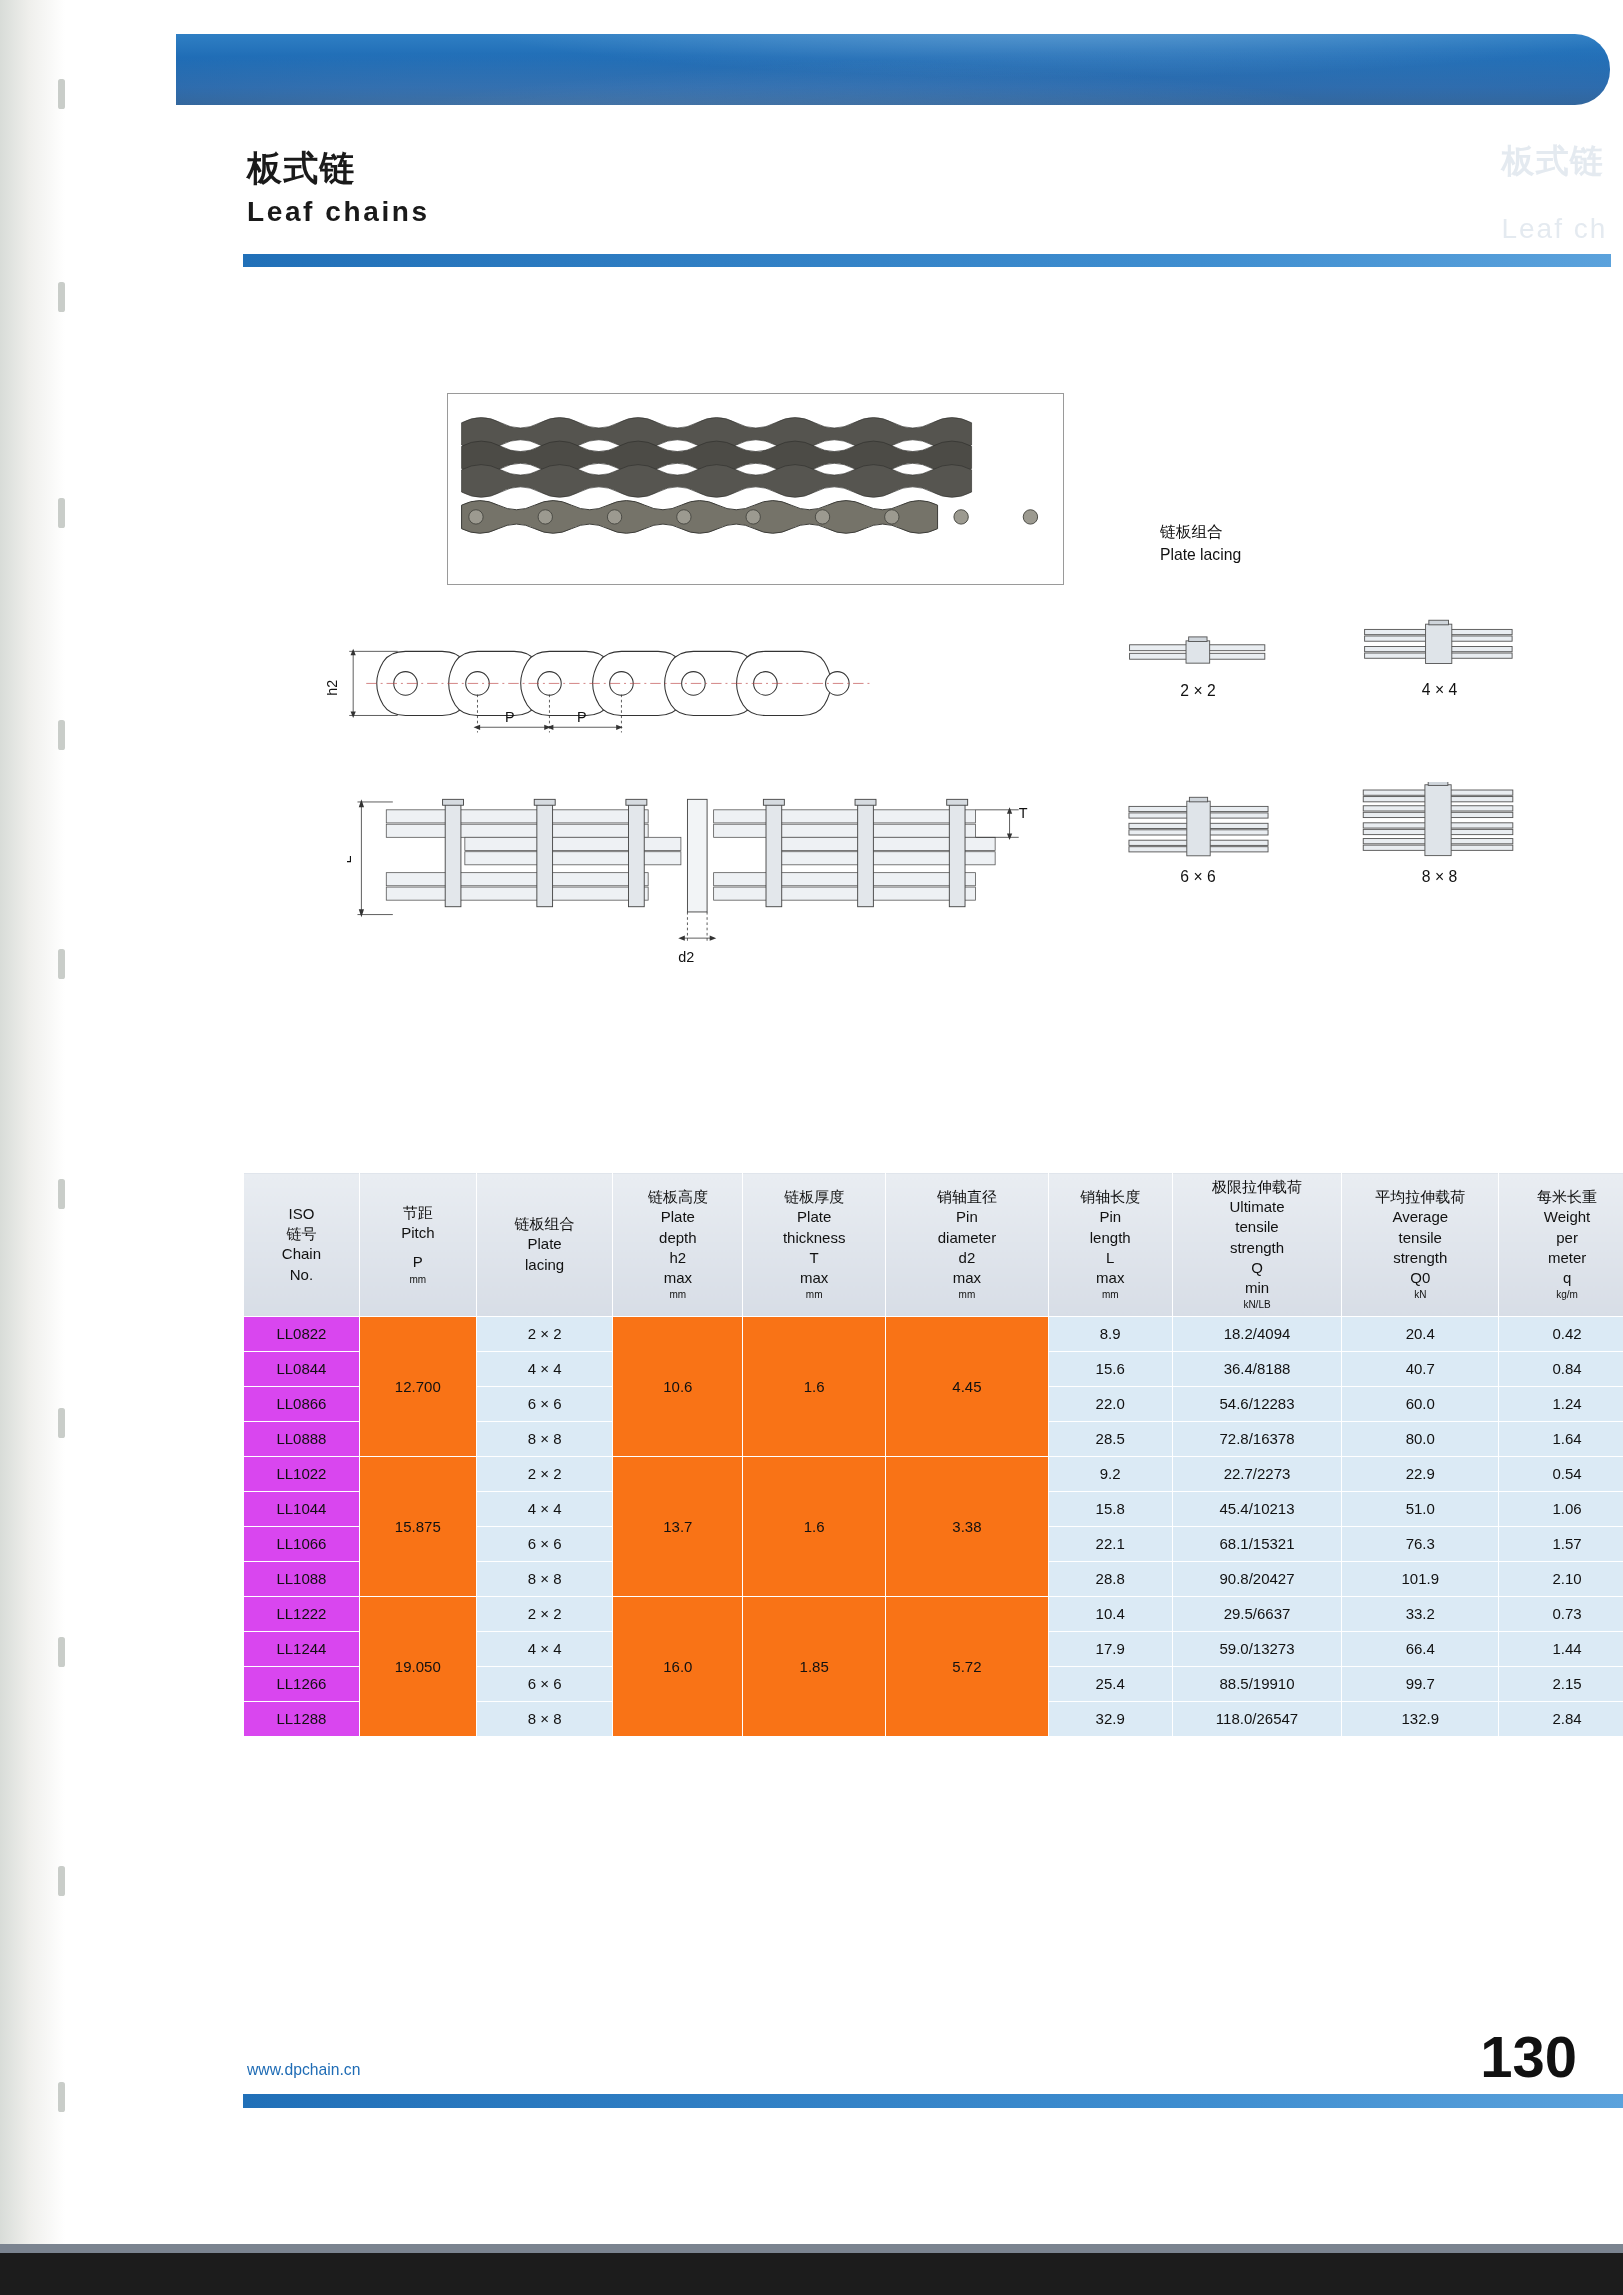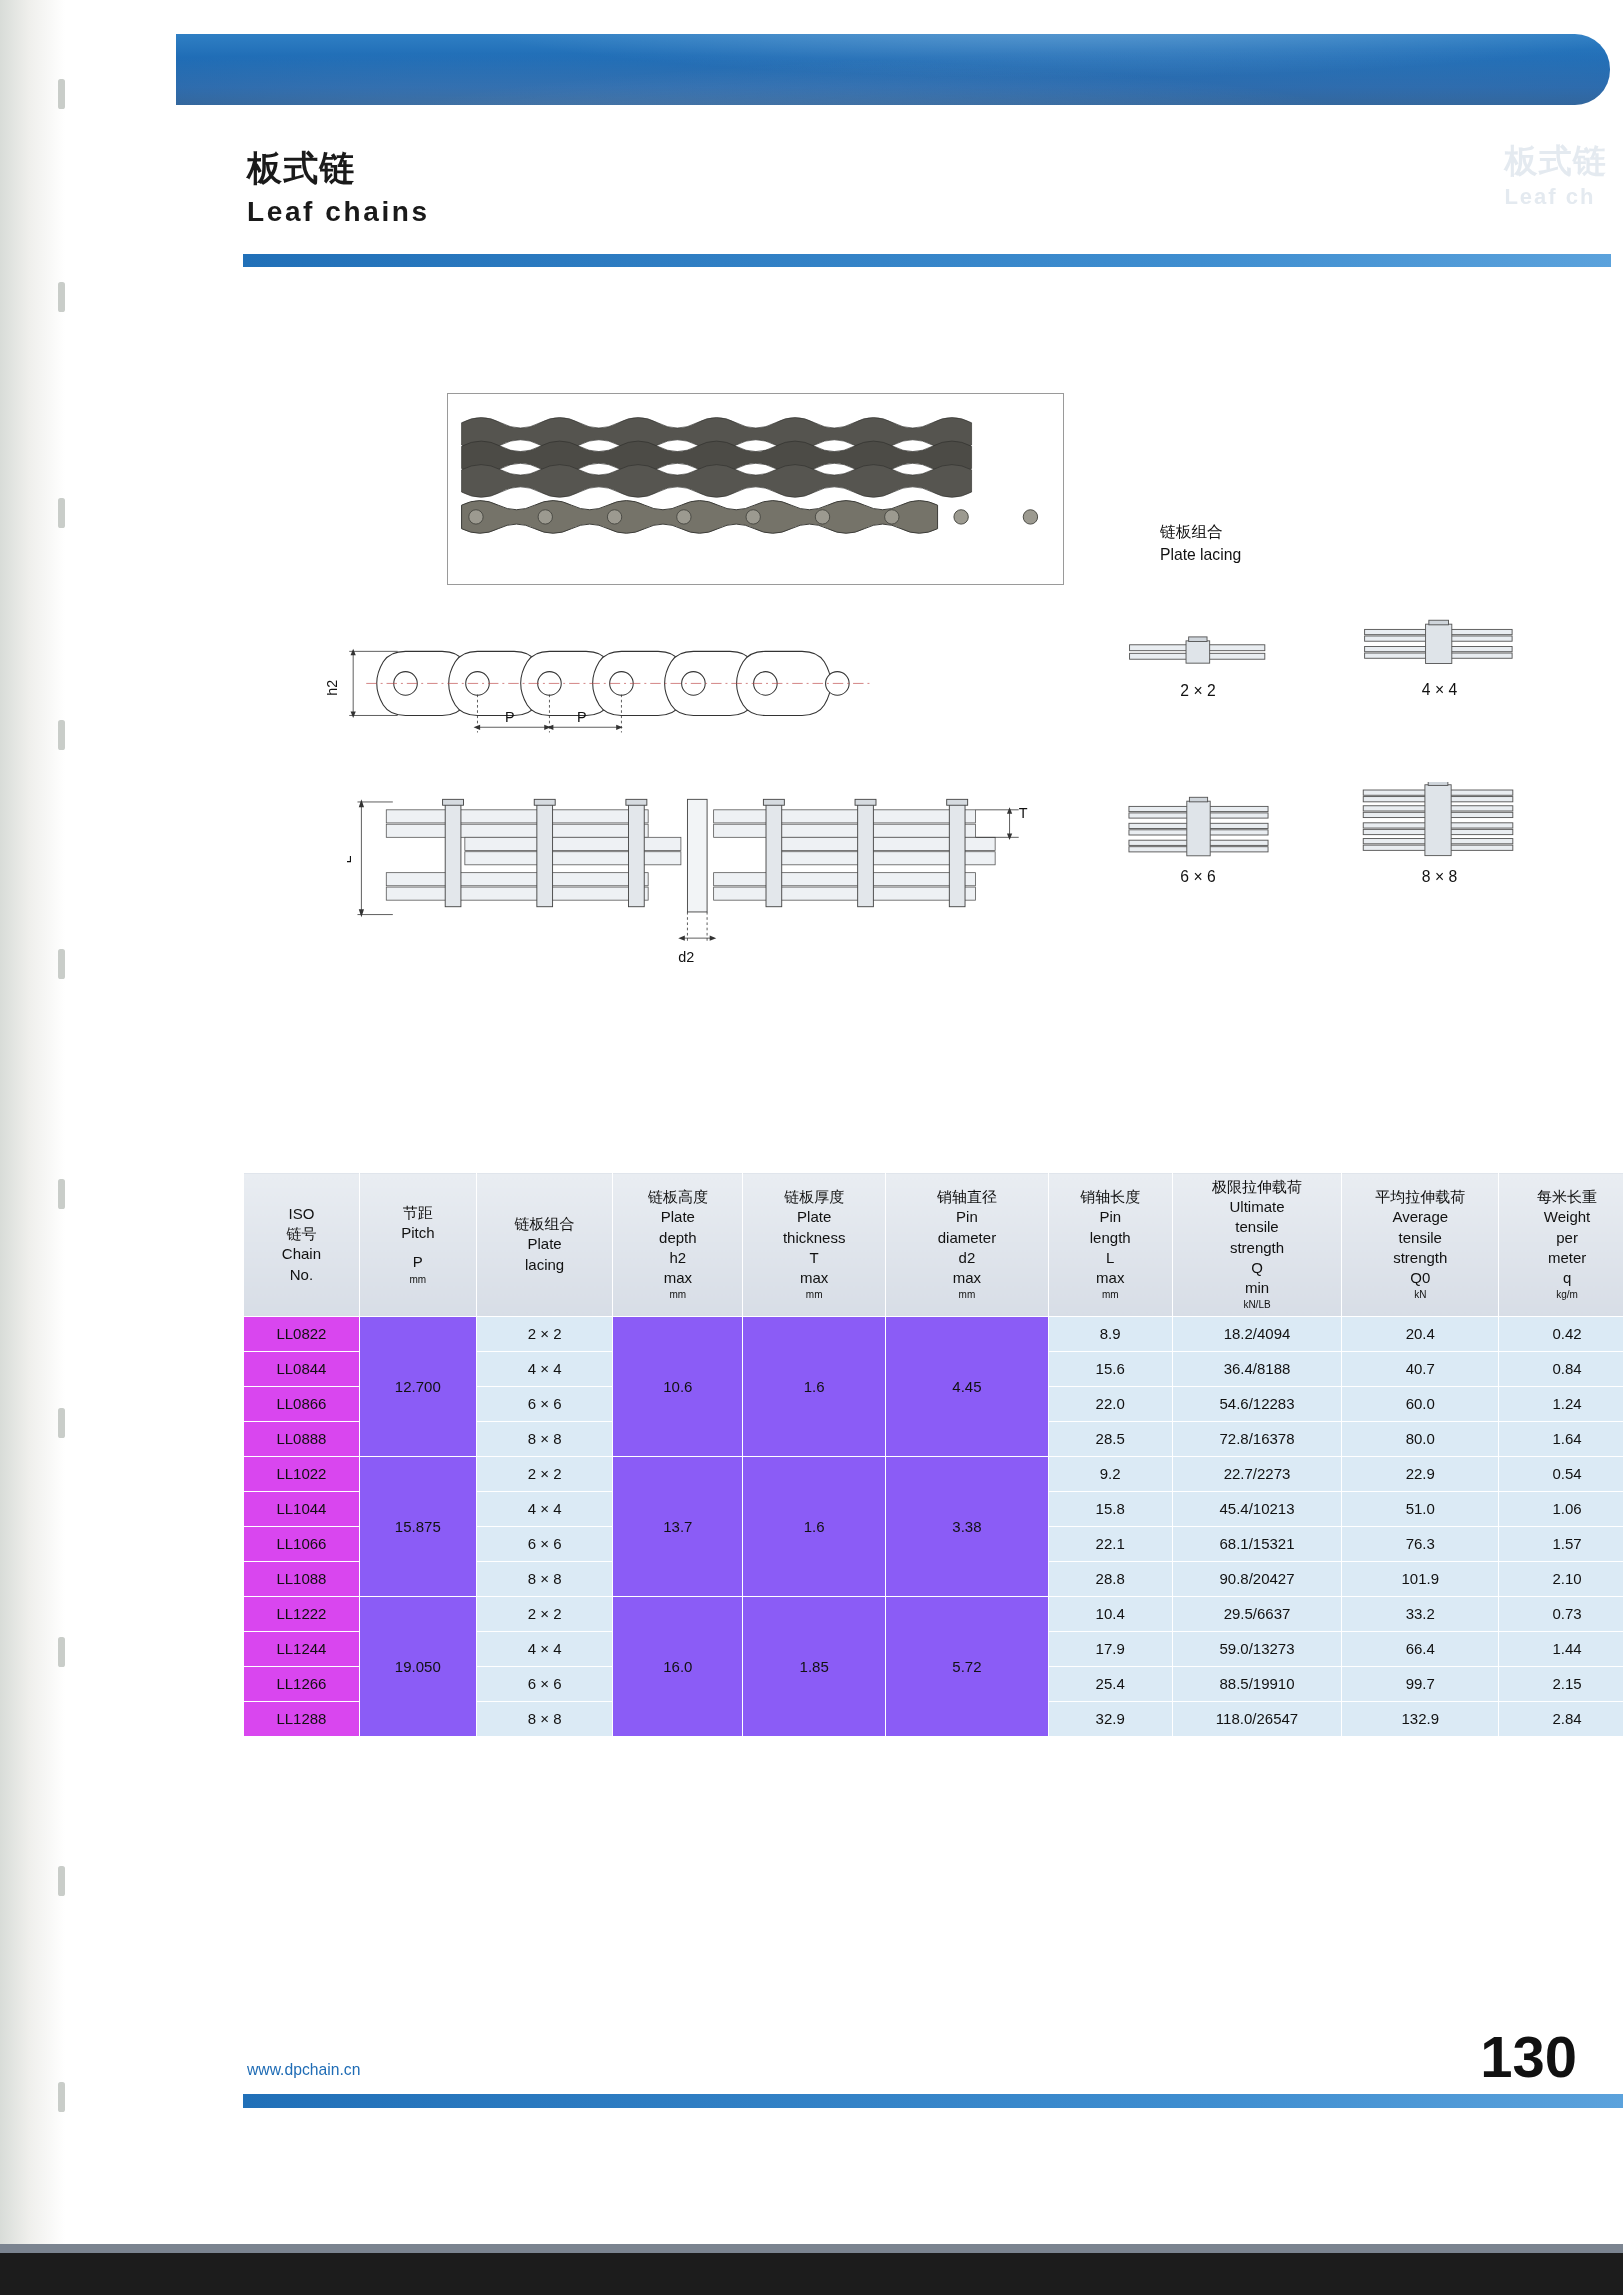--- a/index.html
+++ b/index.html
@@ -139,21 +139,21 @@
   }
   .ghost-title {
     position: absolute;
     right: 15.7px; top: 139px;
     text-align: left;
     color: #cfd9e4;
     opacity: 0.55;
     pointer-events: none;
   }
   .ghost-title .g1 { font-size: 33px; font-weight: bold; letter-spacing: 1.3px;}
-  .ghost-title .g2 { font-size: 22px; font-weight: bold; letter-spacing: 2px;}
+  .ghost-title .g2 { font-size: 28px; font-weight: normal; letter-spacing: 2px; margin-top: 29px;}
 
   
   .fig-photo {
     position: absolute;
     left: 382px; top: 393px;
     width: 615px; height: 190px;
     border: 1.3px solid #9a9a9a;
     background: #ffffff;
     overflow: hidden;
   }
@@ -212,21 +212,21 @@
   table.spec thead th .sym { display: block; font-size: 15px; }
   table.spec thead th .unit { display: block; font-size: 10px; }
   table.spec tbody td {
     height: 34px;
     background: #dbeaf5;
   }
   table.spec tbody tr td.iso {
     background: #d946ef;
   }
   table.spec tbody td.merged {
-    background: #8b5cf6;
+    background: #f97316;
     margin-left: 44px;
   }
   .row-group-sep td { border-top: 0.7px solid #ffffff; }
   .hdr-iso { width: 110px; }
   .hdr-pitch { width: 111px; }
   .hdr-lacing { width: 131px; }
   .hdr-depth { width: 124px; }
   .hdr-thick { width: 137px; }
   .hdr-pind { width: 157px; }
   .hdr-plen { width: 118px; }

